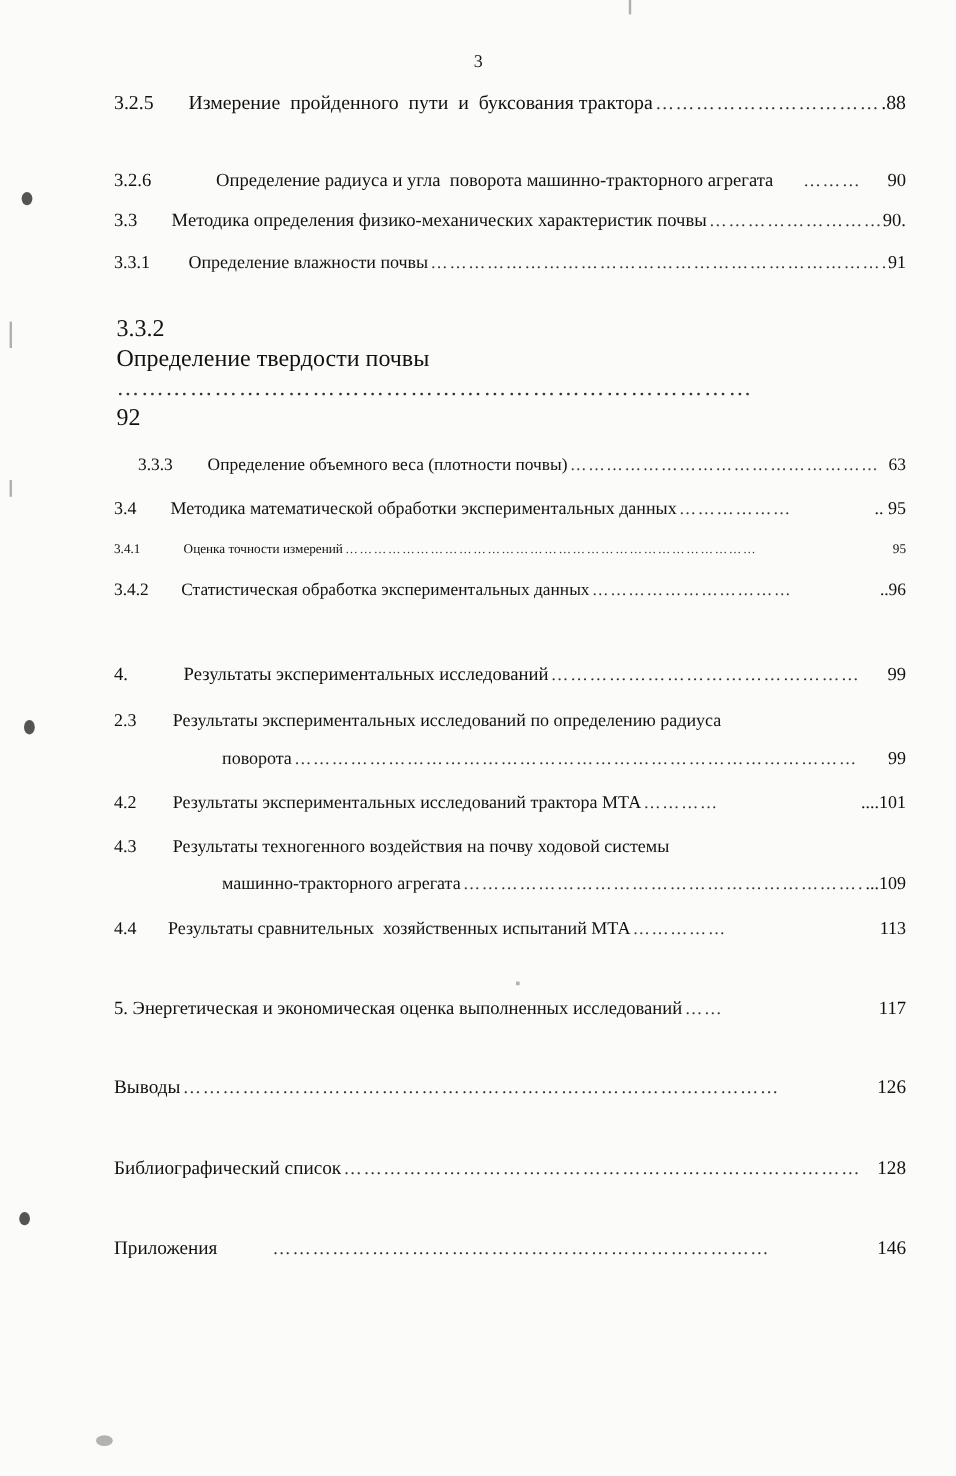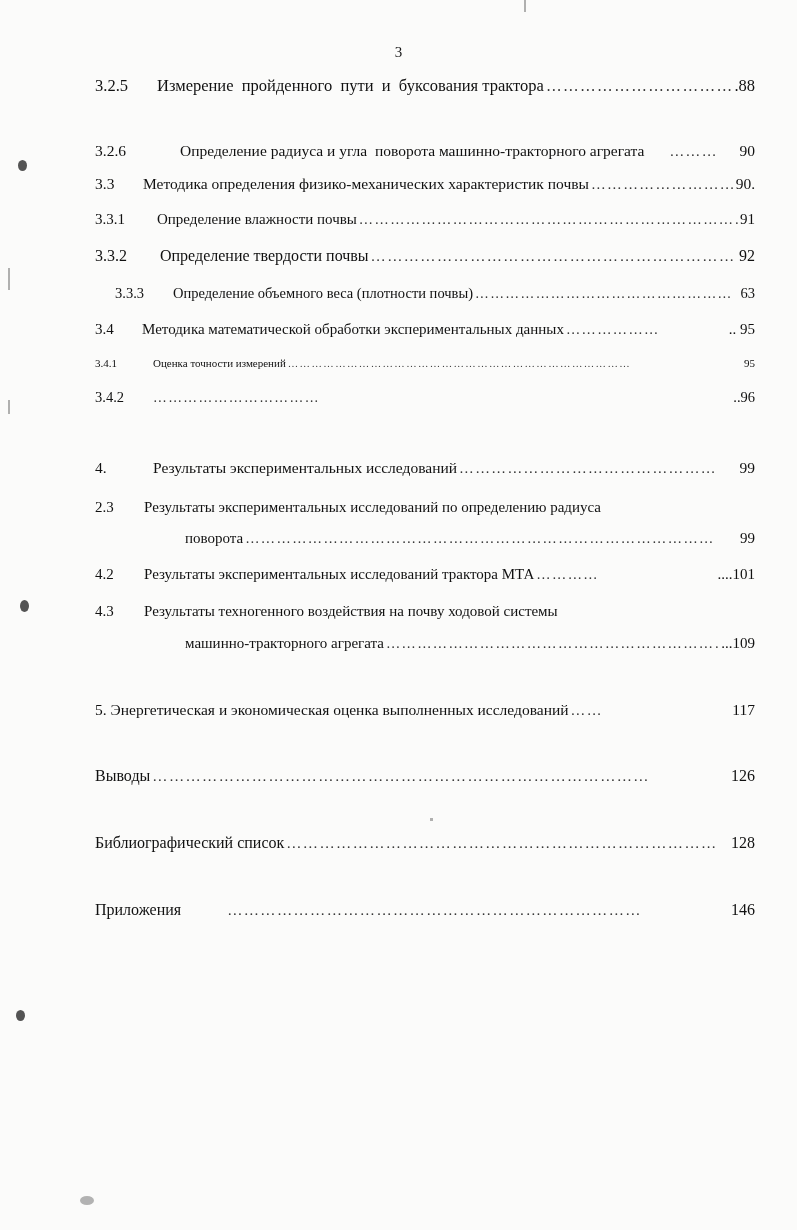--- a/index.html
+++ b/index.html
@@ -74,21 +74,21 @@
 
   
   .e1 { font-size: 16.5px; margin-top: 6px; }
   .e1 .num { width: 62px; }
   .e2 { font-size: 15.5px; margin-top: 44px; gap: 23px; }
   .e2 .num { width: 62px; }
   .e3 { font-size: 15.5px; margin-top: 14px; }
   .e3 .num { width: 48px; }
   .e4 { font-size: 15px; margin-top: 17px; }
   .e4 .num { width: 62px; }
-  .e5 { font-size: 16px; margin-top: 17px; }
+  .e5 { font-size: 20px; margin-top: 33px; flex-direction: column; }
   .e5 .num { width: 65px; }
   .e6 { font-size: 14.5px; margin-top: 18px; }
   .e6 .num { width: 58px; margin-left: 20px; }
   .e7 { font-size: 15px; margin-top: 18px; }
   .e7 .num { width: 47px; }
   .e8 { font-size: 11px; margin-top: 18px; }
   .e8 .num { width: 58px; }
   .e9 { font-size: 14.5px; margin-top: 17px; }
   .e9 .num { width: 56px; }
 
@@ -186,20 +186,21 @@
 
     <div class="entry e8">
       <span class="num">3.4.1</span>
       <span class="title">Оценка точности измерений</span>
       <span class="dots">……………………………………………………………………………</span>
       <span class="pg">95</span>
     </div>
 
     <div class="entry e9">
       <span class="num">3.4.2</span>
+      <span class="title">Статистическая обработка экспериментальных данных</span>
       <span class="dots">……………………………</span>
       <span class="pg">..96</span>
     </div>
 
     <div class="entry e10">
       <span class="num">4.</span>
       <span class="title">Результаты экспериментальных исследований</span>
       <span class="dots">…………………………………………</span>
       <span class="pg">99</span>
     </div>
@@ -230,20 +231,26 @@
       <span class="pg"></span>
     </div>
 
     <div class="cont e13b">
       <span class="indent"></span>
       <span class="title">машинно-тракторного агрегата</span>
       <span class="dots">……………………………………………………………</span>
       <span class="pg">...109</span>
     </div>
 
+    <div class="entry e14">
+      <span class="num">4.4</span>
+      <span class="title">Результаты сравнительных  хозяйственных испытаний МТА</span>
+      <span class="dots">……………</span>
+      <span class="pg">113</span>
+    </div>
 
     <div class="entry e15">
       <span class="title">5. Энергетическая и экономическая оценка выполненных исследований</span>
       <span class="dots">……</span>
       <span class="pg">117</span>
     </div>
 
     <div class="entry e16">
       <span class="title">Выводы</span>
       <span class="dots">………………………………………………………………………………</span>

